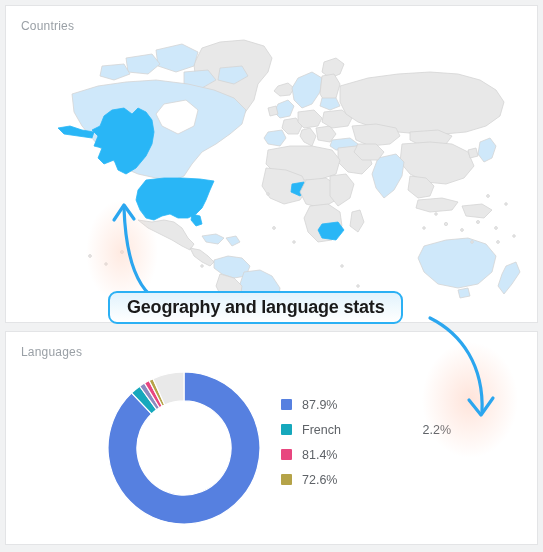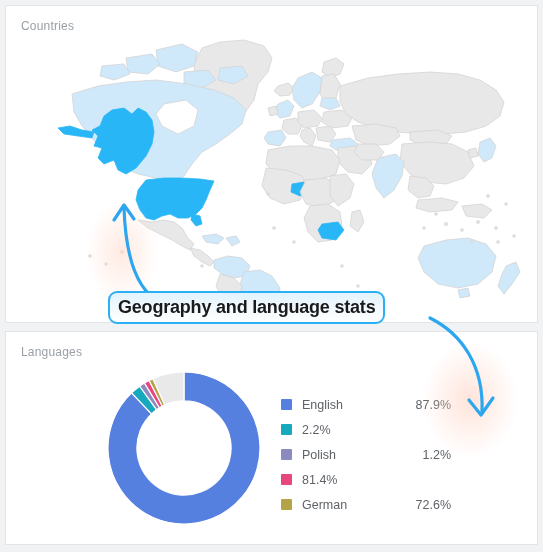--- a/index.html
+++ b/index.html
@@ -48,21 +48,21 @@
     font-size:12.5px;color:#5f6368;text-align:right;flex:0 0 auto;
     font-family:"Liberation Sans","DejaVu Sans",sans-serif;
   }
 
   
   #overlay{position:absolute;left:0;top:0;width:543px;height:552px;pointer-events:none;}
 
   #callout{
     position:absolute;left:108px;top:291px;
     height:33px;
-    padding:0 8px;
+    padding:0 17px;
     display:flex;align-items:center;
     border:2px solid #2bb0f4;
     border-radius:9px;
     background:linear-gradient(180deg,#e2f3fd 0%,#f2fafe 55%,#ffffff 100%);
     box-sizing:border-box;
     pointer-events:auto;
   }
   #callout-text{
     font-size:18px;font-weight:bold;color:#1a1a1a;
     white-space:nowrap;letter-spacing:-.2px;
@@ -185,39 +185,33 @@
       <path d="M 31.715523545188134 14.23524350308493 A 76 76 0 0 1 36.49388196082597 11.07491519085363 L 51.506206815712105 35.746447418329254 A 47.12 47.12 0 0 0 48.54362459801664 37.70585097191266 Z" fill="#8b8bc0" stroke="#ffffff" stroke-width="1.2"></path>
       <path d="M 36.49388196082597 11.07491519085363 A 76 76 0 0 1 41.07193059276682 8.501629890170676 L 54.34459696751543 34.15101053190582 A 47.12 47.12 0 0 0 51.506206815712105 35.746447418329254 Z" fill="#e8467f" stroke="#ffffff" stroke-width="1.2"></path>
       <path d="M 41.07193059276682 8.501629890170676 A 76 76 0 0 1 44.942670320037365 6.635439357333837 L 56.74445559842317 32.993972401546976 A 47.12 47.12 0 0 0 54.34459696751543 34.15101053190582 Z" fill="#b5a348" stroke="#ffffff" stroke-width="1.2"></path>
       <path d="M 44.942670320037365 6.635439357333837 A 76 76 0 0 1 75.99999999999991 0 L 75.99999999999994 28.880000000000003 A 47.12 47.12 0 0 0 56.74445559842317 32.993972401546976 Z" fill="#e9e9e9" stroke="#ffffff" stroke-width="1.2"></path>
     </svg>
 </div>
 
 <div id="legend">
     <div class="legend-row">
       <span class="legend-sw" style="background: rgb(86, 128, 224);"></span>
-      <span class="legend-label">English</span>
       <span class="legend-val">87.9%</span>
     </div>
     <div class="legend-row">
       <span class="legend-sw" style="background: rgb(22, 168, 188);"></span>
+      <span class="legend-label">French</span>
       <span class="legend-val">2.2%</span>
-    </div>
-    <div class="legend-row">
-      <span class="legend-sw" style="background: rgb(139, 139, 192);"></span>
-      <span class="legend-label">Polish</span>
-      <span class="legend-val">1.2%</span>
     </div>
     <div class="legend-row">
       <span class="legend-sw" style="background: rgb(232, 70, 127);"></span>
       <span class="legend-val">81.4%</span>
     </div>
     <div class="legend-row">
       <span class="legend-sw" style="background: rgb(181, 163, 72);"></span>
-      <span class="legend-label">German</span>
       <span class="legend-val">72.6%</span>
     </div>
   </div>
 
 <svg id="overlay" xmlns="http://www.w3.org/2000/svg">
   <defs>
     <radialGradient id="glowL" cx="50%" cy="50%" r="50%">
       <stop offset="0%" stop-color="#ffd8c8" stop-opacity="0.55"></stop>
       <stop offset="100%" stop-color="#ffd8c8" stop-opacity="0"></stop>
     </radialGradient>

